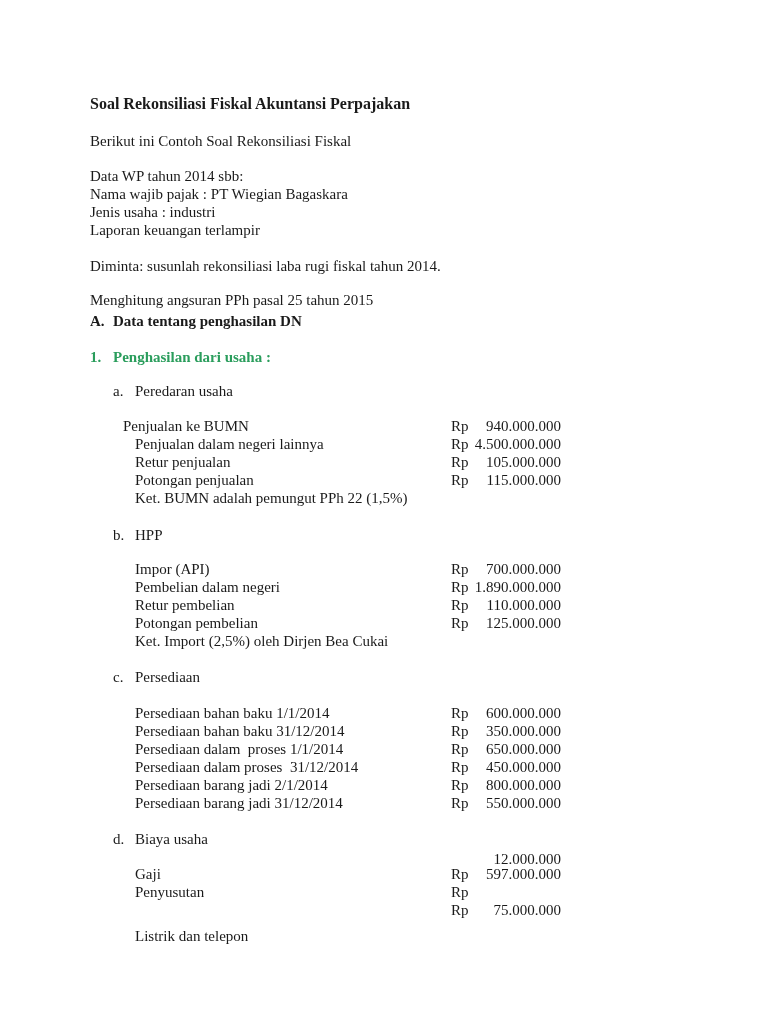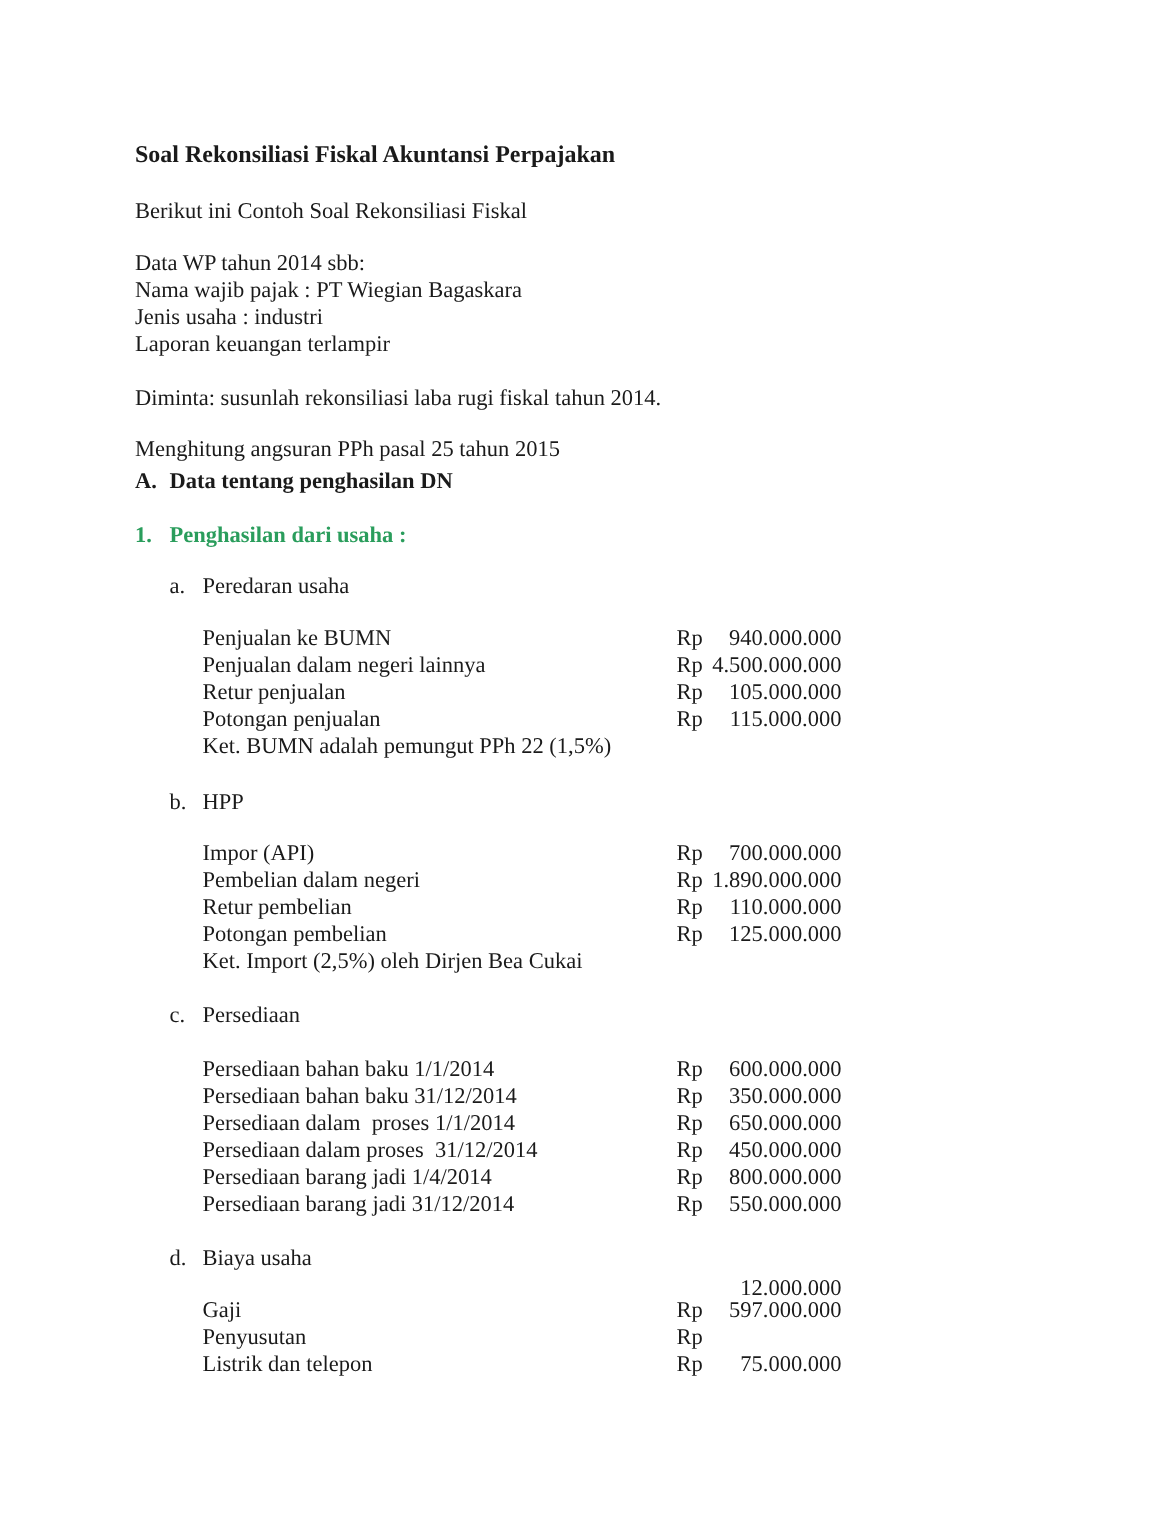--- a/index.html
+++ b/index.html
@@ -30,21 +30,21 @@
   <div class="abs bold" style="left:90px;top:312px;">A.</div>
   <div class="abs bold" style="left:113px;top:312px;">Data tentang penghasilan DN</div>
 
   <div class="abs green" style="left:90px;top:348px;">1.</div>
   <div class="abs green" style="left:113px;top:348px;">Penghasilan dari usaha :</div>
 
   <div class="abs" style="left:113px;top:382px;">a.</div>
   <div class="abs" style="left:135px;top:382px;">Peredaran usaha</div>
 
   <div>
-    <div class="abs" style="left:135px;top:417px;">Penjualan ke BUMN</div>
+    <div class="abs" style="left:123px;top:417px;">Penjualan ke BUMN</div>
     <div class="rp" style="top:417px;">Rp</div>
     <div class="amt" style="top:417px;">940.000.000</div>
   </div>
   <div>
     <div class="abs" style="left:135px;top:435px;">Penjualan dalam negeri lainnya</div>
     <div class="rp" style="top:435px;">Rp</div>
     <div class="amt" style="top:435px;">4.500.000.000</div>
   </div>
   <div>
     <div class="abs" style="left:135px;top:453px;">Retur penjualan</div>
@@ -100,21 +100,21 @@
     <div class="abs" style="left:135px;top:740px;">Persediaan dalam  proses 1/1/2014</div>
     <div class="rp" style="top:740px;">Rp</div>
     <div class="amt" style="top:740px;">650.000.000</div>
   </div>
   <div>
     <div class="abs" style="left:135px;top:758px;">Persediaan dalam proses  31/12/2014</div>
     <div class="rp" style="top:758px;">Rp</div>
     <div class="amt" style="top:758px;">450.000.000</div>
   </div>
   <div>
-    <div class="abs" style="left:135px;top:776px;">Persediaan barang jadi 1/4/2014</div>
+    <div class="abs" style="left:135px;top:776px;">Persediaan barang jadi 2/1/2014</div>
     <div class="rp" style="top:776px;">Rp</div>
     <div class="amt" style="top:776px;">800.000.000</div>
   </div>
   <div>
     <div class="abs" style="left:135px;top:794px;">Persediaan barang jadi 31/12/2014</div>
     <div class="rp" style="top:794px;">Rp</div>
     <div class="amt" style="top:794px;">550.000.000</div>
   </div>
 
   <div class="abs" style="left:113px;top:830px;">d.</div>
@@ -124,17 +124,17 @@
     <div class="abs" style="left:135px;top:865px;">Gaji</div>
     <div class="rp" style="top:865px;">Rp</div>
     <div class="amt" style="top:865px;">597.000.000</div>
   </div>
   <div>
     <div class="abs" style="left:135px;top:883px;">Penyusutan</div>
     <div class="rp" style="top:883px;">Rp</div>
     <div class="amt" style="top:850px;">12.000.000</div>
   </div>
   <div>
-    <div class="abs" style="left:135px;top:901px;">Listrik dan telepon</div>
+    <div class="abs" style="left:135px;top:927px;">Listrik dan telepon</div>
     <div class="rp" style="top:901px;">Rp</div>
     <div class="amt" style="top:901px;">75.000.000</div>
   </div>
 </div>
 
 </body></html>

